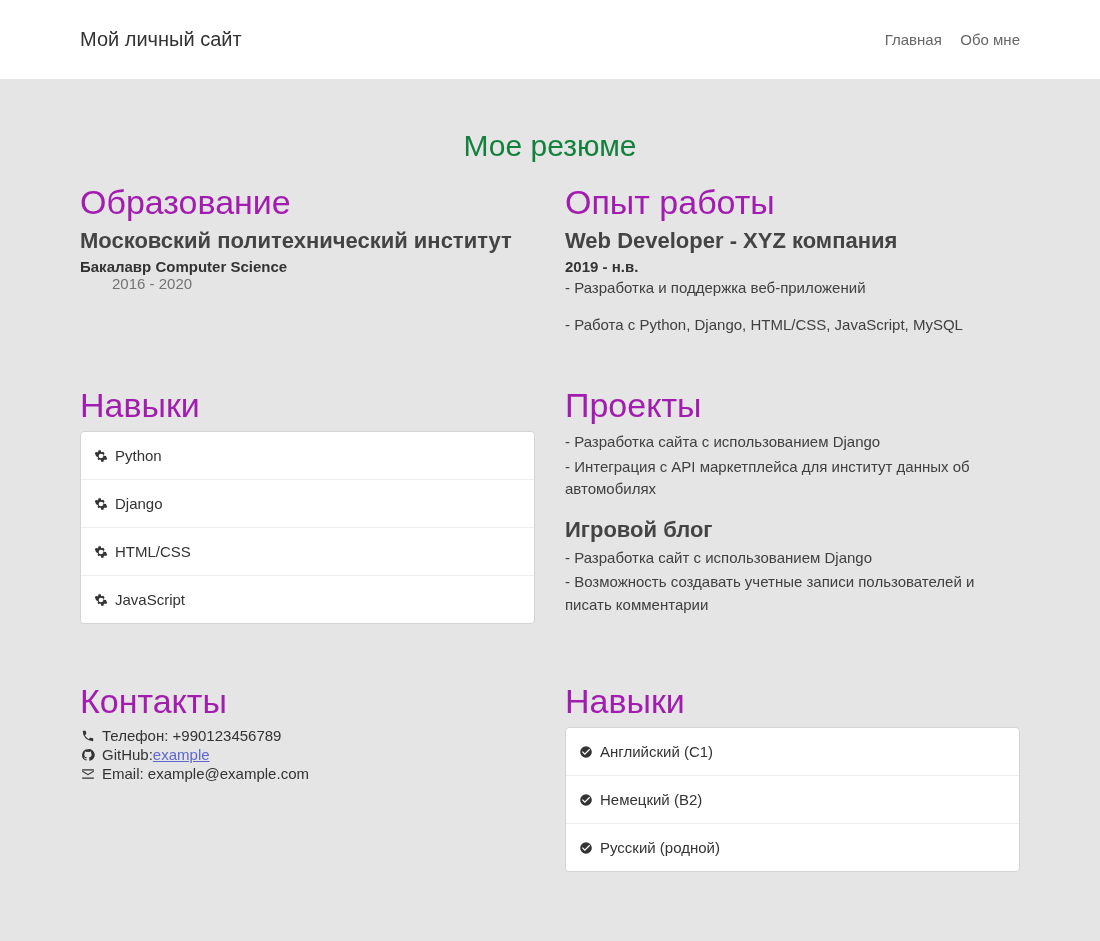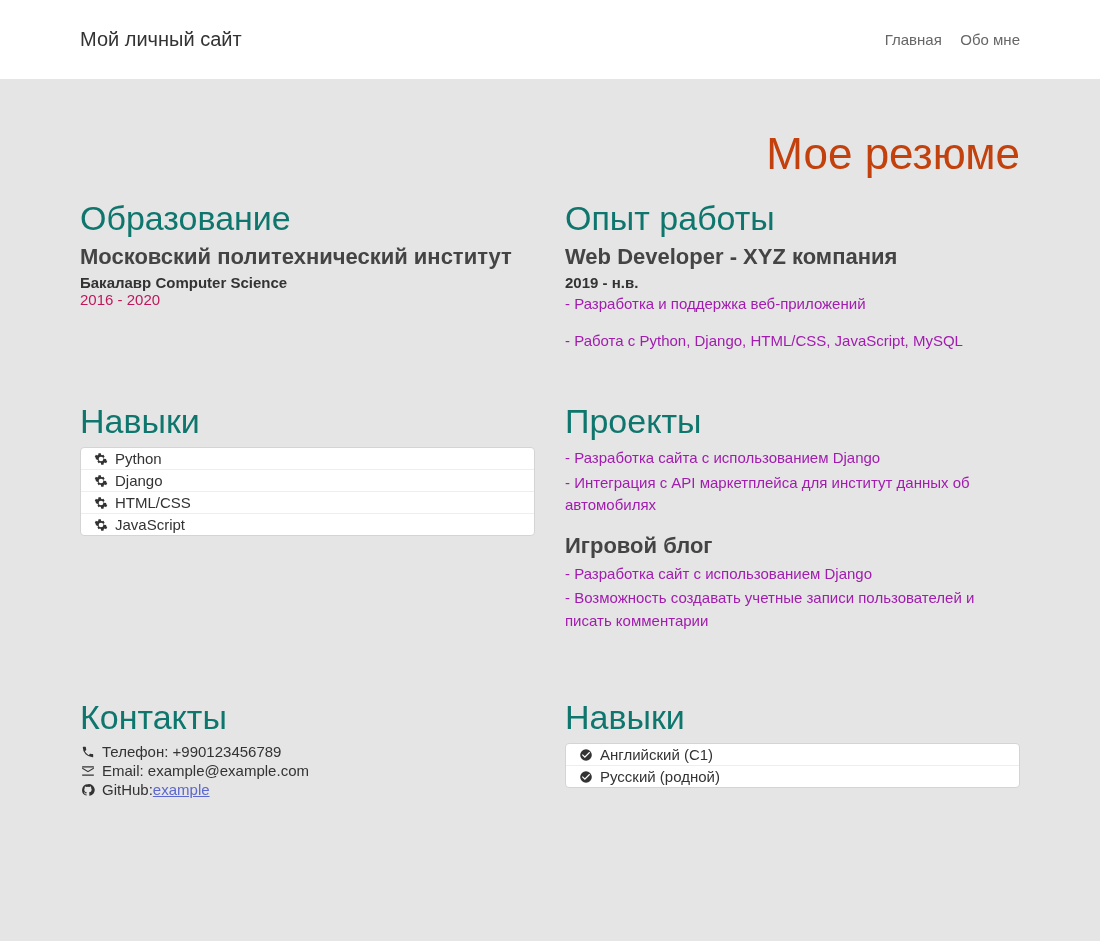--- a/index.html
+++ b/index.html
@@ -29,58 +29,58 @@
       text-decoration: none;
       margin-left: 14px;
       font-size: 15px;
     }
     main {
       max-width: 940px;
       margin: 0 auto;
       padding: 20px 0 40px;
     }
     h1 {
-      text-align: right;
-      color: #c2410c;
+      text-align: center;
+      color: #15803d;
       font-weight: 300;
-      font-size: 44px;
+      font-size: 30px;
       margin: 30px 0 20px;
     }
     .row {
       display: flex;
       gap: 30px;
       margin-bottom: 50px;
     }
     .col { flex: 1; }
     h2 {
-      color: #0f766e;
+      color: #a21caf;
       font-weight: 300;
       font-size: 34px;
       margin-bottom: 6px;
     }
     h3 {
       color: #444;
       font-weight: 700;
       font-size: 22px;
       margin-bottom: 4px;
     }
     .bold { font-weight: 600; font-size: 15px; }
-    .muted { color: #be185d; font-size: 15px; }
-    .desc { color: #a21caf; font-size: 15px; margin-top: 2px; line-height: 1.5; }
+    .muted { color: #737373; font-size: 15px; margin-left: 32px; }
+    .desc { color: #404040; font-size: 15px; margin-top: 2px; line-height: 1.5; }
     .desc-group p { margin-bottom: 14px; }
     .desc-group p:last-child { margin-bottom: 0; }
     ul.list {
       background: #fff;
       border: 1px solid #d4d4d4;
       border-radius: 4px;
       list-style: none;
       margin-top: 6px;
     }
     ul.list li {
-      padding: 2px 12px;
+      padding: 15px 12px;
       border-bottom: 1px solid #eee;
       font-size: 15px;
       color: #333;
       display: flex;
       align-items: center;
     }
     ul.list li:last-child { border-bottom: none; }
     .icon {
       display: inline-flex;
       width: 16px;
@@ -195,51 +195,59 @@
         <span class="icon">
             <svg viewBox="0 0 24 24">
               <path d="M6.6 10.8a15 15 0 006.6 6.6l2.2-2.2a1 1 0 011-.2 11 11 0 003.5.6 1 1 0 011 1V20a1 1 0 01-1 1A17 17 0 013 4a1 1 0 011-1h3.4a1 1 0 011 1c0 1.2.2 2.4.6 3.5a1 1 0 01-.2 1l-2.2 2.3z"></path>
             </svg>
           </span>
         <span>Телефон: +990123456789</span>
       </div>
       <div class="contact-item">
         <span class="icon">
             <svg viewBox="0 0 24 24">
-              <path d="M2 4h20v16H2V4zm10 8l10-6H2l10 6zm0 2L2 8v10h20V8l-10 6z"></path>
-            </svg>
-          </span>
-        <span>Email: example@example.com</span>
-      </div>
-      <div class="contact-item">
-        <span class="icon">
-            <svg viewBox="0 0 24 24">
               <path d="M12 2a10 10 0 00-3.2 19.5c.5.1.7-.2.7-.5v-1.8c-2.8.6-3.4-1.3-3.4-1.3-.5-1.2-1.1-1.5-1.1-1.5-.9-.6.1-.6.1-.6 1 .1 1.5 1 1.5 1 .9 1.5 2.4 1.1 3 .8.1-.6.4-1.1.6-1.3-2.2-.3-4.6-1.1-4.6-5 0-1.1.4-2 1-2.7-.1-.3-.4-1.3.1-2.6 0 0 .8-.3 2.7 1a9 9 0 015 0c1.9-1.3 2.7-1 2.7-1 .5 1.3.2 2.3.1 2.6.6.7 1 1.6 1 2.7 0 3.9-2.4 4.7-4.6 5 .4.3.7 1 .7 2v3c0 .3.2.6.7.5A10 10 0 0012 2z"></path>
             </svg>
           </span>
         <span>GitHub:</span>
         <a class="link">example</a>
       </div>
+      <div class="contact-item">
+        <span class="icon">
+            <svg viewBox="0 0 24 24">
+              <path d="M2 4h20v16H2V4zm10 8l10-6H2l10 6zm0 2L2 8v10h20V8l-10 6z"></path>
+            </svg>
+          </span>
+        <span>Email: example@example.com</span>
+      </div>
     </div>
 
     <div class="col">
       <h2>Навыки</h2>
       <ul class="list">
         <li>
             <span class="icon">
               <svg viewBox="0 0 24 24">
                 <path d="M12 2a10 10 0 100 20 10 10 0 000-20zm-2 15l-5-5 1.4-1.4L10 14.2l7.6-7.6L19 8l-9 9z"></path>
               </svg>
             </span>
             <span>Английский (C1)</span>
           </li>
         <li>
             <span class="icon">
               <svg viewBox="0 0 24 24">
                 <path d="M12 2a10 10 0 100 20 10 10 0 000-20zm-2 15l-5-5 1.4-1.4L10 14.2l7.6-7.6L19 8l-9 9z"></path>
               </svg>
             </span>
+            <span>Немецкий (B2)</span>
+          </li>
+        <li>
+            <span class="icon">
+              <svg viewBox="0 0 24 24">
+                <path d="M12 2a10 10 0 100 20 10 10 0 000-20zm-2 15l-5-5 1.4-1.4L10 14.2l7.6-7.6L19 8l-9 9z"></path>
+              </svg>
+            </span>
             <span>Русский (родной)</span>
           </li>
       </ul>
     </div>
   </div>
 </main>
 
 </body></html>

